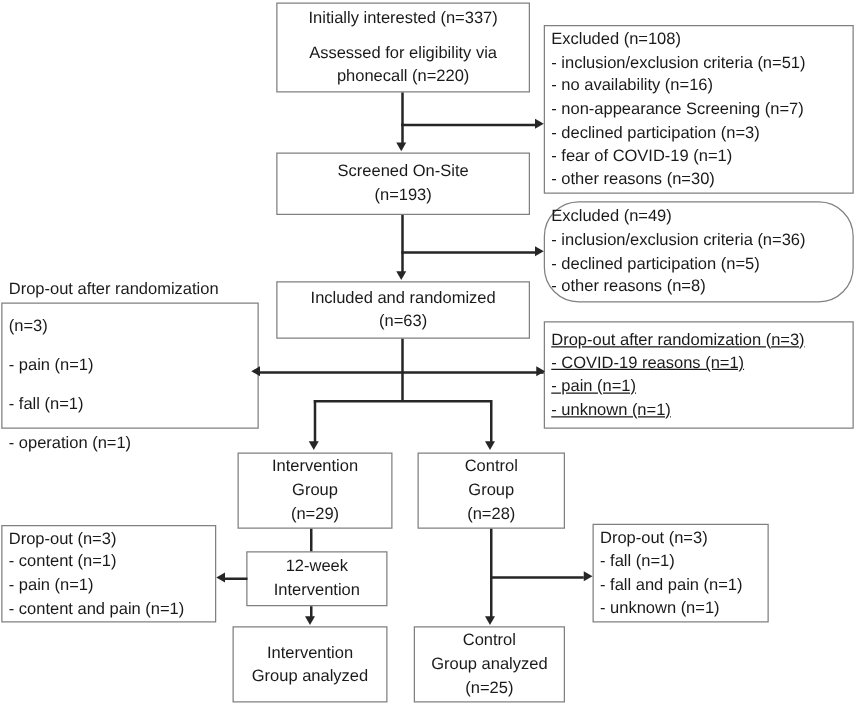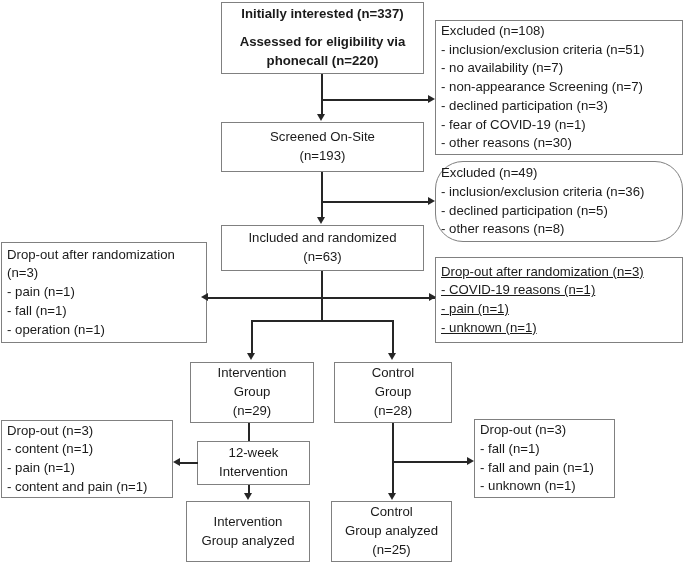--- a/index.html
+++ b/index.html
@@ -51,31 +51,31 @@
     border-top:4.5px solid transparent;
     border-bottom:4.5px solid transparent;
     border-right:7px solid #262626;
   }
 </style>
 </head>
 <body>
 
 <div id="chart">
 
-  <div class="box center" style="left:221px;top:2px;width:203px;height:72px;font-weight:bold;">
+  <div class="box center" style="left:221px;top:2px;width:203px;height:72px;">
     <span class="ln">Initially interested (n=337)</span>
     <span class="gap"></span>
     <span class="ln">Assessed for eligibility via</span>
     <span class="ln">phonecall (n=220)</span>
   </div>
 
   <div class="box left" style="left:435px;top:20px;width:248px;height:135px;">
     <span class="ln">Excluded (n=108)</span>
     <span class="ln">- inclusion/exclusion criteria (n=51)</span>
-    <span class="ln">- no availability (n=7)</span>
+    <span class="ln">- no availability (n=16)</span>
     <span class="ln">- non-appearance Screening (n=7)</span>
     <span class="ln">- declined participation (n=3)</span>
     <span class="ln">- fear of COVID-19 (n=1)</span>
     <span class="ln">- other reasons (n=30)</span>
   </div>
 
   <div class="box center" style="left:221px;top:122px;width:203px;height:50px;">
     <span class="ln">Screened On-Site</span>
     <span class="ln">(n=193)</span>
   </div>
@@ -85,21 +85,21 @@
     <span class="ln">- inclusion/exclusion criteria (n=36)</span>
     <span class="ln">- declined participation (n=5)</span>
     <span class="ln">- other reasons (n=8)</span>
   </div>
 
   <div class="box center" style="left:221px;top:225px;width:203px;height:46px;">
     <span class="ln">Included and randomized</span>
     <span class="ln">(n=63)</span>
   </div>
 
-  <div class="box left" style="left:1px;top:242px;width:206px;height:101px;">
+  <div class="box left" style="left:1px;top:242px;width:206px;height:101px;gap:12px;">
     <span class="ln">Drop-out after randomization</span>
     <span class="ln">(n=3)</span>
     <span class="ln">- pain (n=1)</span>
     <span class="ln">- fall (n=1)</span>
     <span class="ln">- operation (n=1)</span>
   </div>
 
   <div class="box left" style="left:435px;top:257px;width:248px;height:86px;text-decoration:underline;">
     <span class="ln">Drop-out after randomization (n=3)</span>
     <span class="ln">- COVID-19 reasons (n=1)</span>

